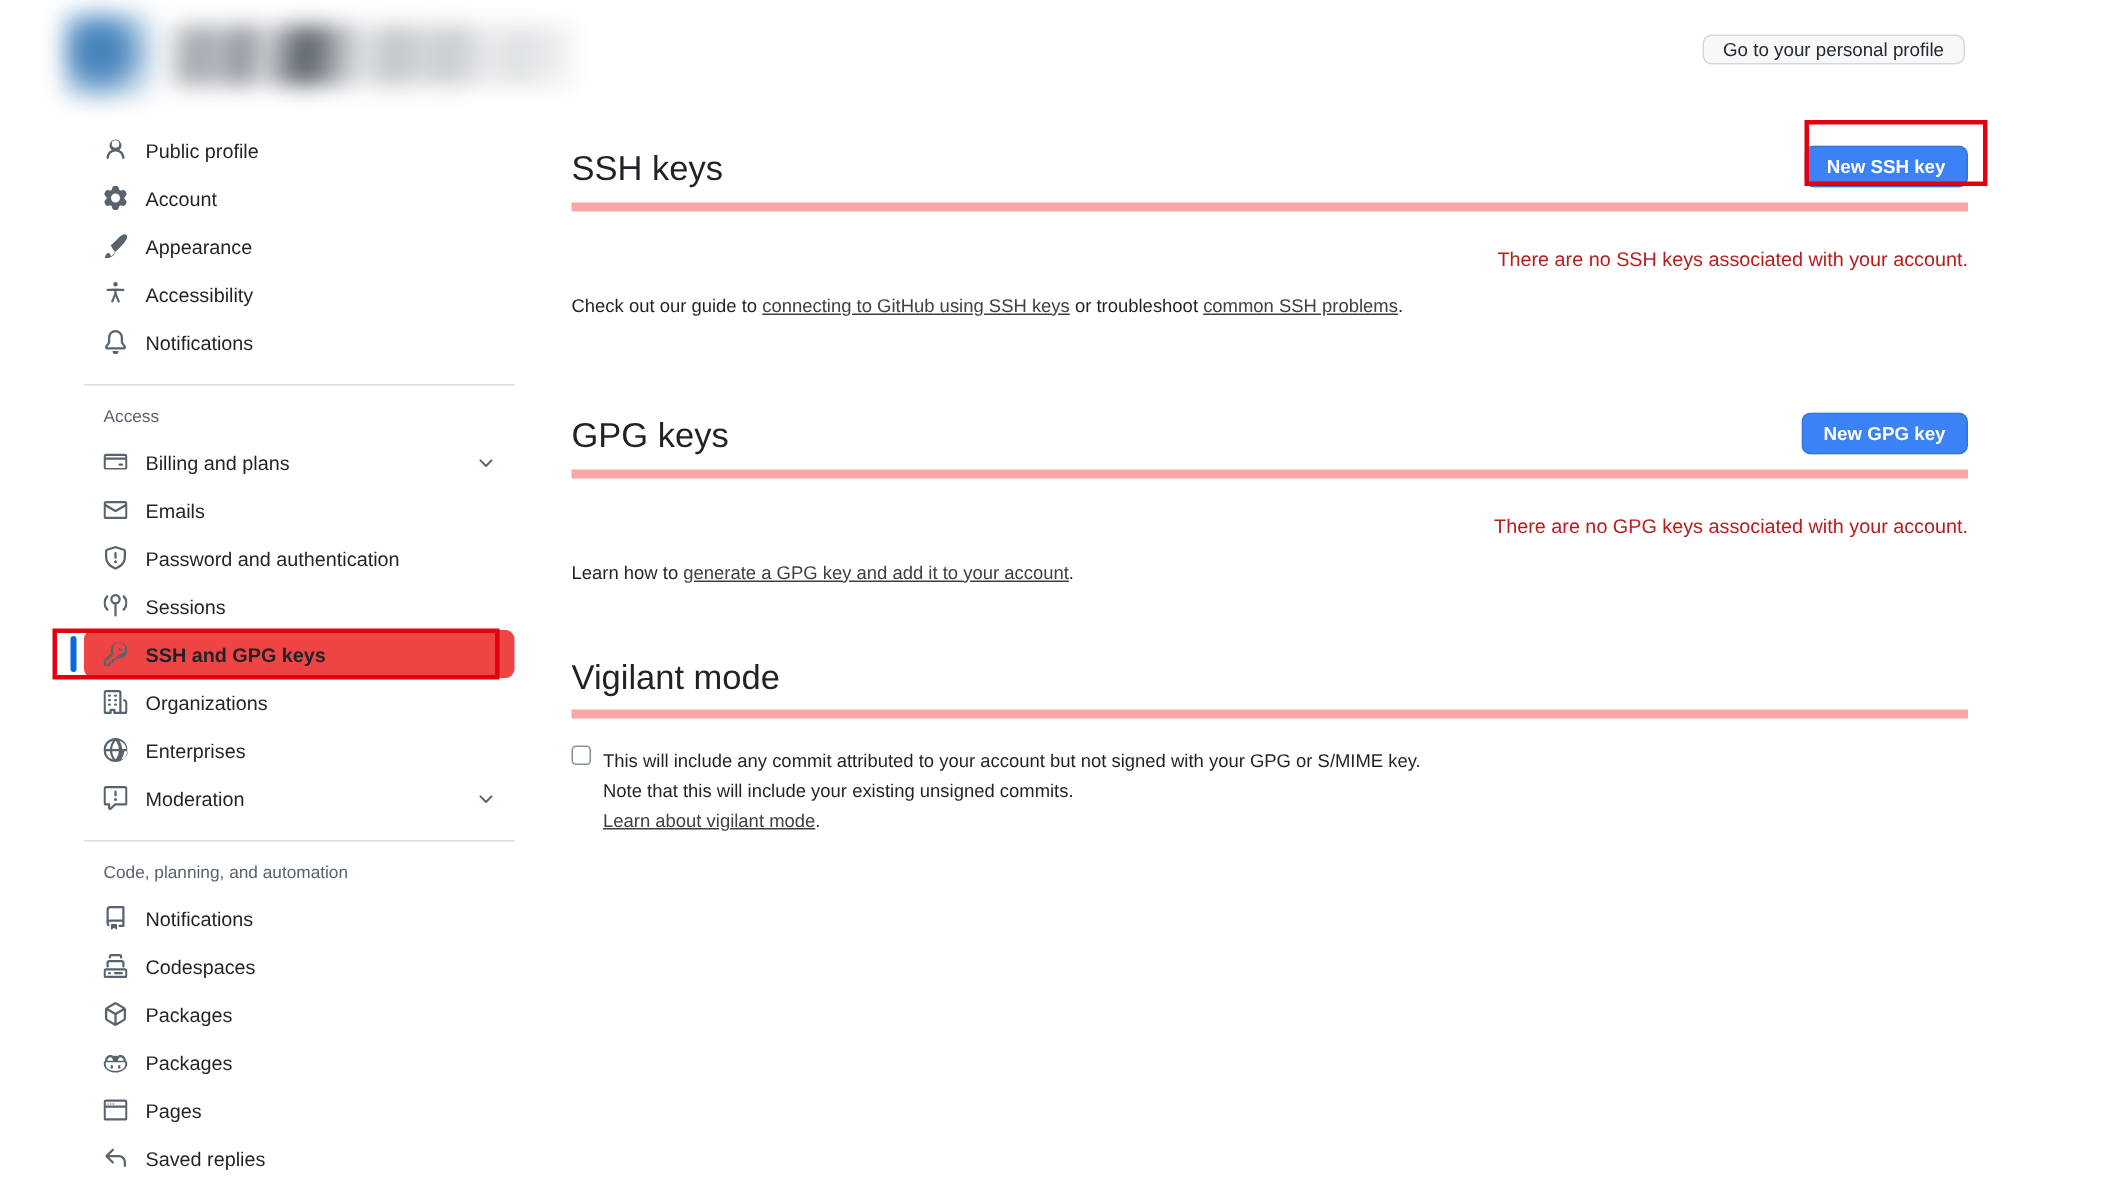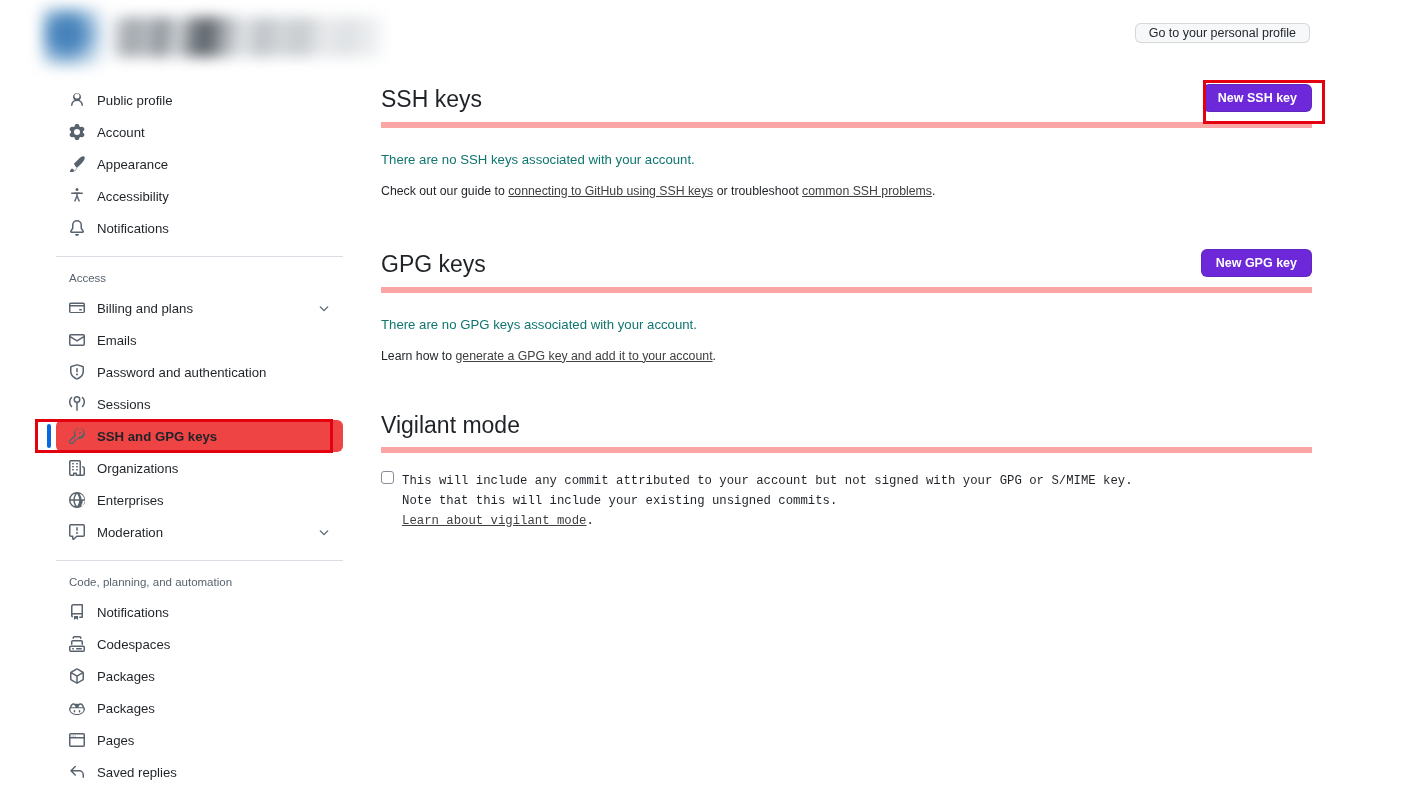--- a/index.html
+++ b/index.html
@@ -117,31 +117,32 @@
     padding-bottom: 8px;
     border-bottom: 6px solid #fca5a5;
   }
   .section-title {
     font-size: 23px; font-weight: normal; color: #1f2328;
     line-height: 1.2;
   }
   .btn-green {
     height: 28px; padding: 0 14px;
     display: flex; align-items: center;
-    background: #6d28d9;
+    background: #3b82f6;
     color: #ffffff;
     font-size: 12.5px; font-weight: bold;
     border: 1px solid rgba(27,31,36,.15);
     border-radius: 6px;
     white-space: nowrap;
     cursor: pointer;
     margin-bottom: 2px;
+    margin-top: 13px;
   }
   .body-text {
-    font-size: 13.2px; color: #0f766e; line-height: 1.5;
+    font-size: 13.2px; color: #b91c1c; line-height: 1.5; text-align: right;
   }
   .small-text {
     font-size: 12.3px; color: #1f2328; line-height: 1.55;
   }
   a.link { color: #404040; text-decoration: underline; cursor: pointer; }
 
   .section { margin-bottom: 0; }
 
   
   .vig-row { display: flex; align-items: flex-start; margin-top: 16px; }
@@ -151,21 +152,21 @@
     border-radius: 3px;
     background: #fff;
     margin-top: 2px; margin-right: 8px;
     cursor: pointer;
   }
   .vig-label {
     font-size: 13.2px; font-weight: bold; color: #1f2328;
     cursor: pointer;
   }
   .vig-desc { margin-top: 3px; }
-  .vig-desc div { font-size: 12.3px; color: #1f2328; line-height: 1.6; font-family: Liberation Mono, monospace; }
+  .vig-desc div { font-size: 12.3px; color: #1f2328; line-height: 1.6; }
 </style>
 </head>
 <body>
 
 <div class="page">
 
   <div class="identity">
     <div class="avatar-blur"></div>
     <div class="name-blur"></div>
   </div>

